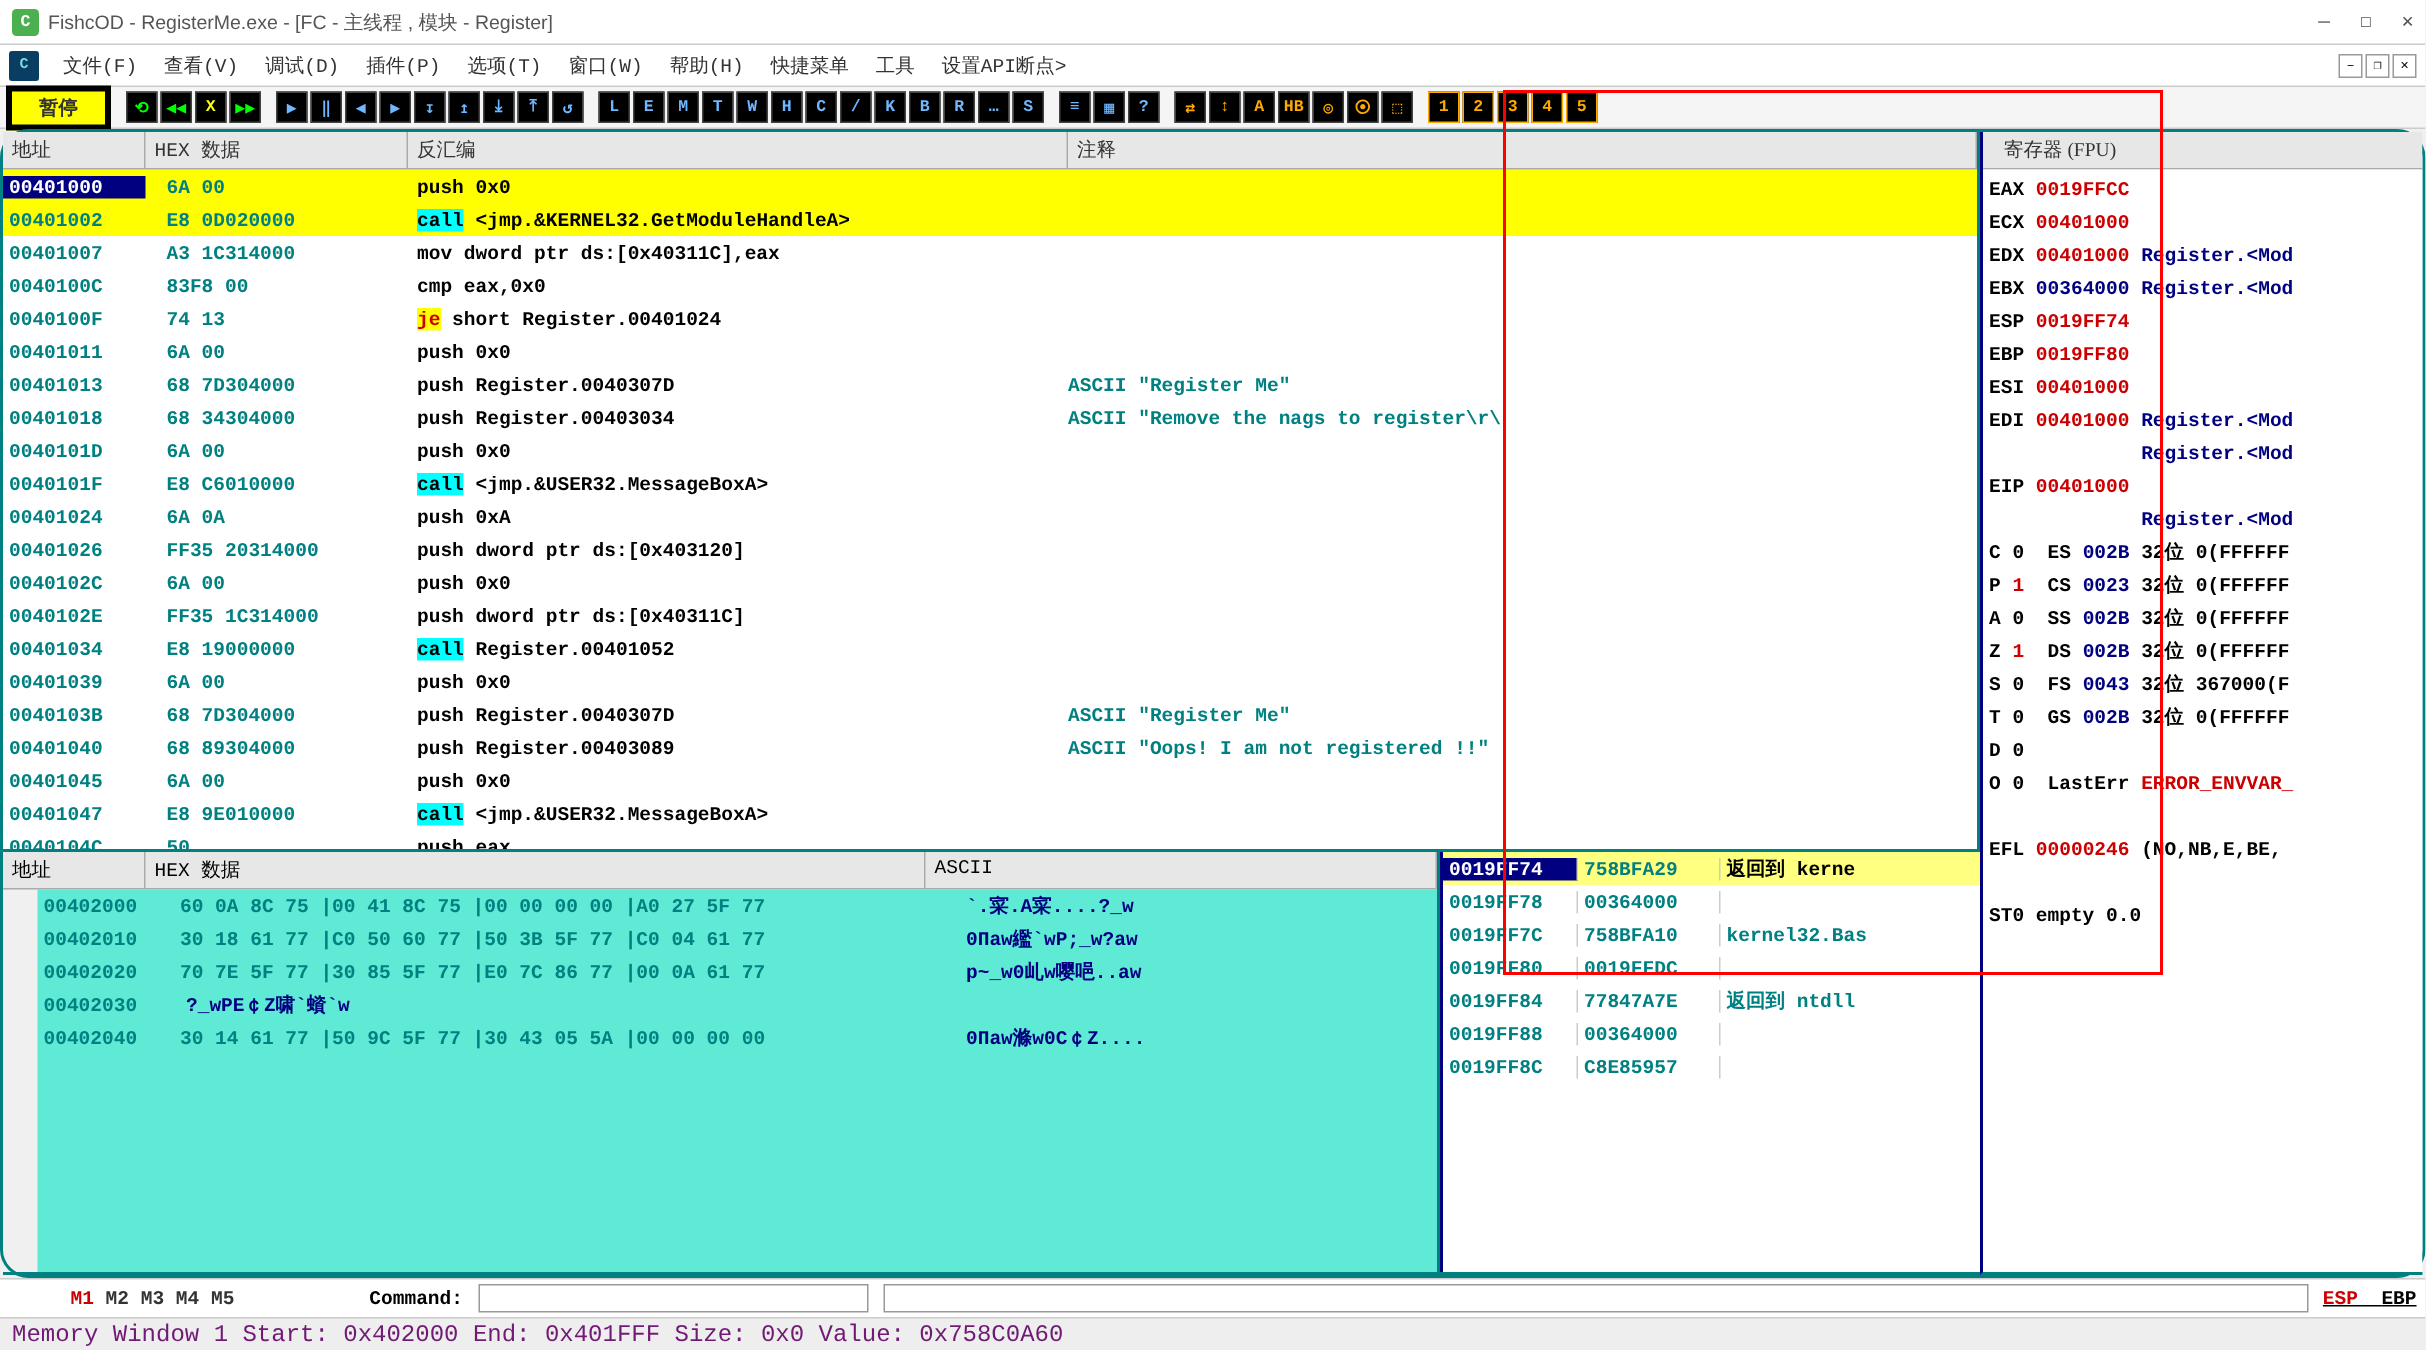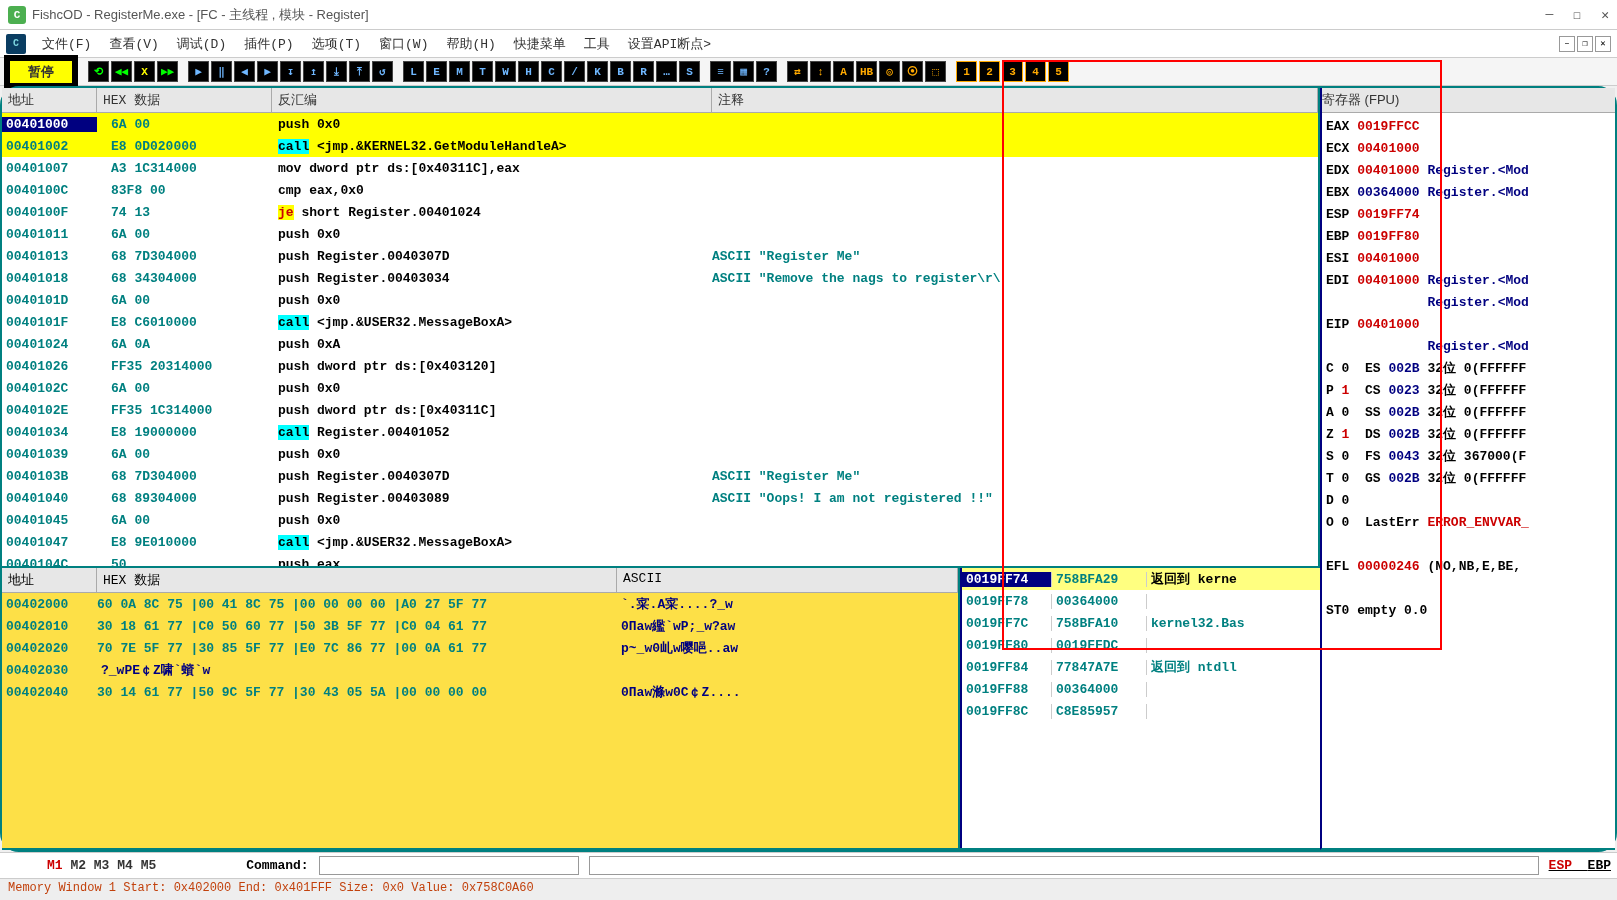--- a/index.html
+++ b/index.html
@@ -11,21 +11,21 @@
 .titlebar .winbtns { display: flex; gap: 20px; color: #555; }
 .titlebar .winbtns span { cursor: pointer; }
 
 .menubar { height: 28px; background: #fff; display: flex; align-items: center; padding: 0 6px; gap: 2px; border-bottom: 1px solid #ccc; font-family: "Microsoft YaHei", sans-serif; }
 .menubar .mico { width: 20px; height: 20px; background: #0a3d62; border-radius: 2px; margin-right: 6px; display:flex;align-items:center;justify-content:center;color:#7ed6df;font-size:10px;font-weight:bold; }
 .menubar .mitem { padding: 2px 8px; color: #333; cursor: pointer; }
 .menubar .winctrl { margin-left: auto; display:flex; gap:2px; }
 .menubar .winctrl span { width:16px; height:16px; border:1px solid #999; display:flex;align-items:center;justify-content:center;font-size:9px;cursor:pointer; }
 
 .toolbar { height: 28px; background: #f5f5f5; display: flex; align-items: center; padding: 2px 4px; gap: 2px; border-bottom: 1px solid #ccc; }
-.toolbar .pause { background: #ffff00; color: #333; padding: 2px 18px; font-weight: bold; border:6px solid #000000; font-family:"Microsoft YaHei"; }
+.toolbar .pause { background: #ffff00; color: #333; padding: 2px 18px; font-weight: bold; border:4px solid #000000; font-family:"Microsoft YaHei"; }
 .toolbar .sep { width: 6px; }
 .toolbar .tbtn { width: 21px; height: 21px; background: #000; border: 1px solid #444; display: flex; align-items: center; justify-content: center; color: #ffff00; font-size: 11px; font-weight: bold; cursor: pointer; }
 .toolbar .tbtn.g { color: #00ff00; }
 .toolbar .tbtn.b { color: #6fb7ff; }
 .toolbar .tbtn.n { background: #000; color:#ffaa00; }
 .toolbar .tbtn.num { background:#000; color:#ffaa00; border-color:#ffaa00;}
 
 .workspace { display: grid; grid-template-columns: 1fr 295px; grid-template-rows: 480px 1fr; height: calc(900px - 30px - 28px - 28px - 26px - 22px); border: 2px solid #008080; }
 
 
@@ -43,36 +43,36 @@
 .drow .c-addr.cur { background: #000080; color: #fff; }
 .drow .c-hex { width: 175px; padding-left: 14px; color: #008080; font-weight: bold; }
 .drow .c-dis { width: 440px; padding-left: 6px; color: #000; font-weight: bold; }
 .drow .c-com { flex: 1; color: #008080; font-weight: bold; }
 .kw-call { background: #00ffff; color: #000; }
 .kw-je { background: #ffff00; color: #cc0000; }
 .num { color: #008080; }
 
 
 .regs { grid-column: 2; grid-row: 1 / span 2; border-bottom: 2px solid #008080; display:flex; flex-direction:column; overflow:hidden; border-left: 2px solid #000080;}
-.regs .rheader { background: #e7e7e7; padding: 3px 0; color: #333; font-family:Liberation Sans, sans-serif; border-bottom:1px solid #aaa;}
+.regs .rheader { background: #e7e7e7; padding: 3px 14px; color: #333; font-family:Liberation Serif, serif; border-bottom:1px solid #aaa;}
 .regs .rbody { flex:1; background:#fff; padding: 2px 4px; font-weight:bold; overflow:hidden;}
 .rline { white-space: pre; height: 22px; display:flex; align-items:center;}
 .rn { color: #000; }
 .rv { color: #cc0000; }
 .rvb { color: #000080; }
 .rsym { color: #000080; margin-top: 44px; }
 .rflg { color:#000; }
 .rflg1 { color:#cc0000; }
 
 
 .dump { grid-column: 1; grid-row: 2; display:flex; border-bottom: 2px solid #008080; overflow:hidden; }
 .dump-left { flex: 1; display:flex; flex-direction:column; border-right:2px solid #008080;}
 .dump .dheader { display: flex; background: #e7e7e7; border-bottom: 1px solid #aaa; font-family:"Microsoft YaHei";}
 .dump .dheader div { padding: 3px 6px; border-right: 1px solid #aaa; }
-.dump .dbody { flex:1; background:#fde047; overflow:auto;}
+.dump .dbody { flex:1; background:#5eead4; overflow:auto;margin-left:23px;}
 .dmrow { display:flex; height:22px; align-items:center; white-space:pre; font-weight:bold;}
 .dmrow .da { width:95px; padding-left:4px; color:#008080;}
 .dmrow .dh { width:520px; color:#008080;font-family:Liberation Mono, monospace; }
 .dmrow .dasc { flex:1; color:#000080; padding-left:4px;}
 
 
 .stack { width: 360px; display:flex; flex-direction:column; border-left:2px solid #000080;}
 .stack .sbody { flex:1; background:#fff; overflow:auto;}
 .srow { display:flex; height:22px; align-items:center; font-weight:bold; white-space:pre;}
 .srow .sa { width:90px; padding-left:4px; color:#008080; border-right:1px solid #ccc;}
@@ -87,21 +87,21 @@
 
 
 .cmdbar { height: 26px; background: #fff; display:flex; align-items:center; padding:0 6px; gap:10px; border-top:1px solid #ccc;}
 .cmdbar .mtab { font-weight:bold; color:#333; cursor:pointer;}
 .cmdbar .mtab.active { color:#cc0000;padding-left:41px;}
 .cmdbar .cmdlabel { margin-left:80px; font-weight:bold;}
 .cmdbar input { width:260px; border:1px solid #999; padding:1px 4px;}
 .cmdbar .esp-ebp { margin-left:auto; font-weight:bold;text-decoration:underline;}
 .cmdbar .esp { color:#cc0000;}
 
-.statusbar { height:22px; background:#eee; padding:2px 8px; color:#c2410c; font-size:12px; border-top:1px solid #ccc;}
+.statusbar { height:22px; background:#eee; padding:2px 8px; color:#701a75; font-size:16px; border-top:1px solid #ccc;}
 </style>
 </head>
 <body>
 
 <div class="titlebar">
   <div class="icon">C</div>
   <div class="title">FishcOD - RegisterMe.exe - [FC - 主线程 , 模块 - Register]</div>
   <div class="winbtns">
     <span>—</span>
     <span>☐</span>

